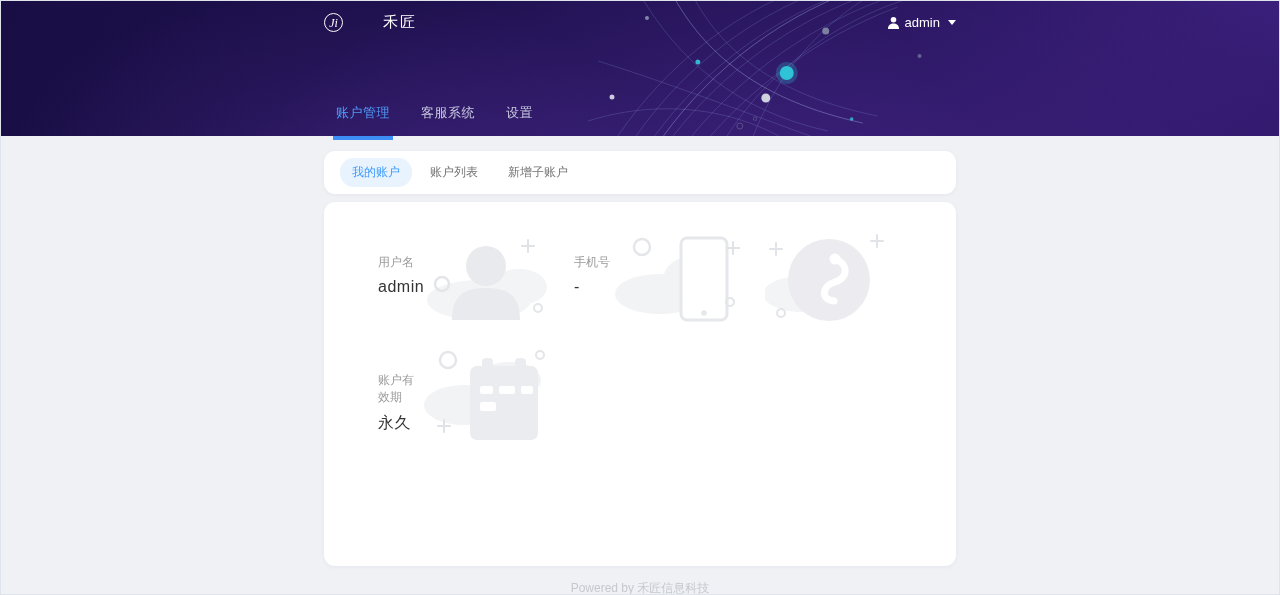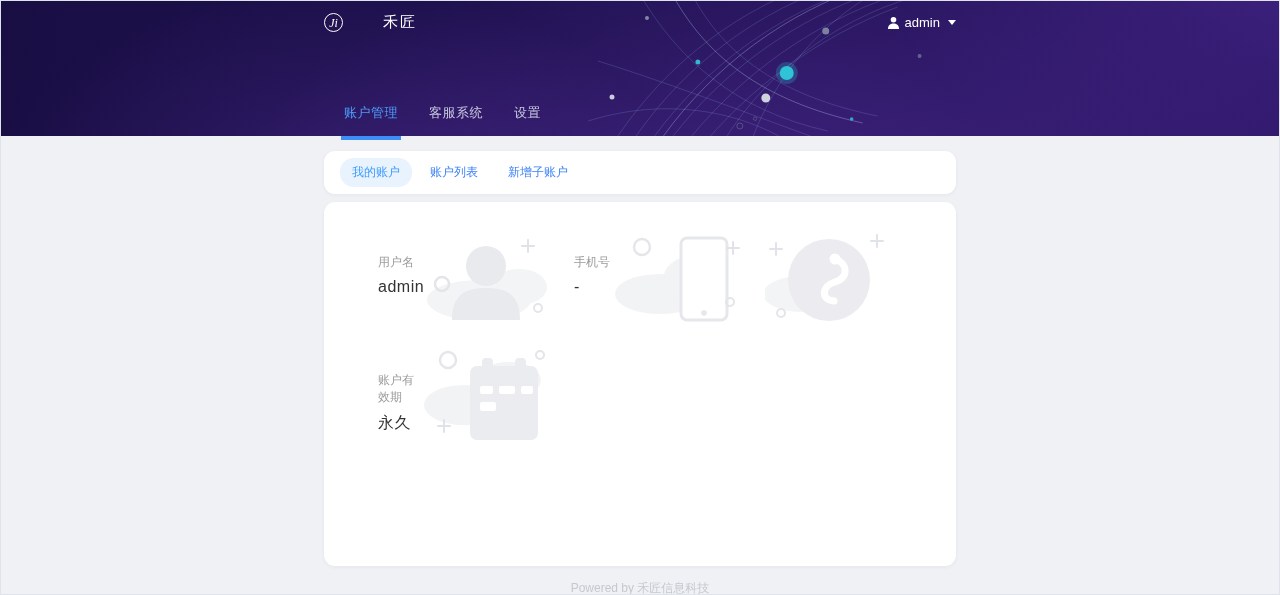--- a/index.html
+++ b/index.html
@@ -25,38 +25,38 @@
     font-family:"Liberation Serif","DejaVu Serif",serif; font-style:italic;
     font-size:12px; color:#fff; line-height:1;
   }
   .brand-name{ font-size:15px; letter-spacing:2px;margin-left:32px; }
   .user-menu{
     position:absolute; right:0; top:14px; display:flex; align-items:center; gap:5px;
     color:#fff; font-size:13px; cursor:pointer;
   }
   .caret-down{ width:0; height:0; border-left:4px solid transparent; border-right:4px solid transparent; border-top:5px solid #fff; margin-left:3px; }
   .page-title{ color:#fff; font-size:18px; font-weight:normal; margin-top:28px; letter-spacing:1px; }
-  .main-tabs{ position:absolute; left:20px; bottom:0; display:flex; gap:31px; }
+  .main-tabs{ position:absolute; left:12px; bottom:0; display:flex; gap:31px; }
   .main-tab{
     position:relative; font-size:13px; color:rgba(230,234,248,0.82);
     padding-bottom:14px; cursor:pointer; letter-spacing:0.5px;
   }
   .main-tab.active{ color:#4f9bf8; }
   .main-tab.active .tab-underline{
     content:""; position:absolute; left:-3px; right:-3px; bottom:-4px; height:4px;
     background:#3e8ef7; display:block;
   }
   .tab-underline{ display:none; }
 
   
   .main-area{ position:relative; height:454px; background:#f0f1f5; }
   .container{ width:632px; margin:0 auto; }
   .card{ background:#fff; border-radius:11px; box-shadow:0 1px 4px rgba(30,40,80,0.05); }
   .subtabs-card{ margin-top:15px; height:43px; display:flex; align-items:center; padding:0 16px; gap:6px; }
-  .subtab{ font-size:12px; color:#3b82f6; padding:6px 12px; border-radius:14px; cursor:pointer; }
+  .subtab{ font-size:12px; color:#737373; padding:6px 12px; border-radius:14px; cursor:pointer; }
   .subtab.active{ color:#3d9afd; background:#e8f3fe; }
 
   .info-card{ margin-top:8px; height:364px; padding:30px 26px 0 54px; }
   .info-grid{ display:grid; grid-template-columns:1fr 1fr 1fr; column-gap:25px; row-gap:26px; }
   .info-cell{ display:flex; justify-content:space-between; align-items:flex-start; height:92px; }
   .info-text{ margin-top:22px; }
   .info-label{ font-size:12px; color:#9b9b9b; }
   .info-value{ font-size:16px; color:#333; margin-top:7px; letter-spacing:0.5px; }
   .illus{ flex:0 0 auto; }
 

